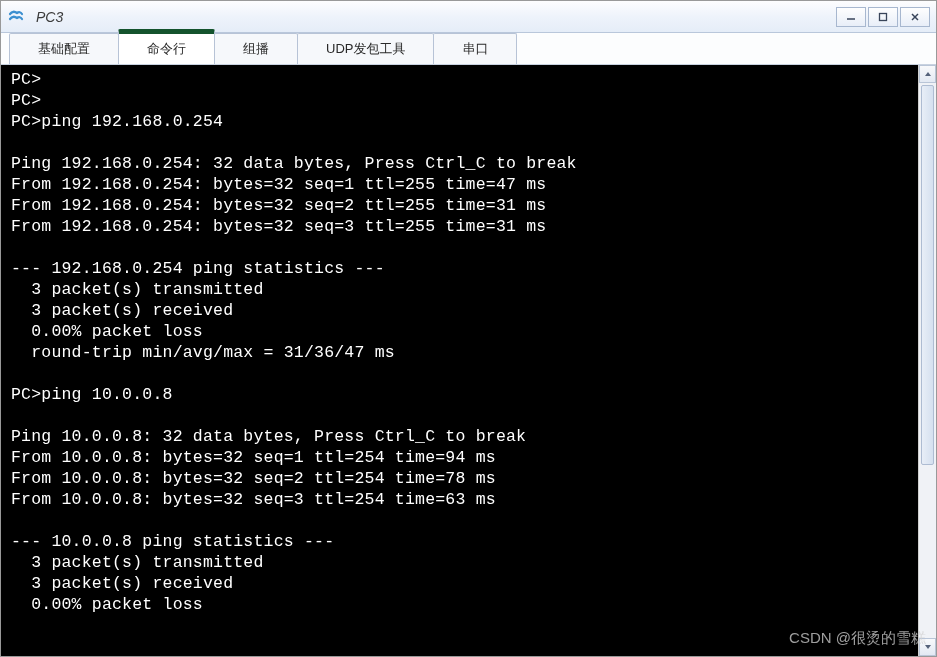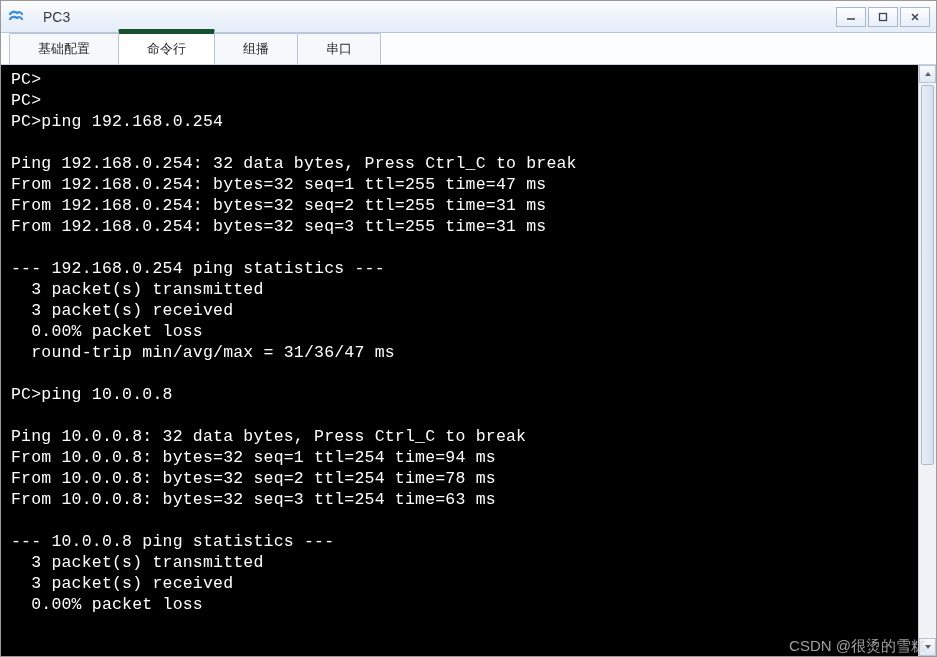--- a/index.html
+++ b/index.html
@@ -12,21 +12,22 @@
     overflow: hidden;
     border: 1px solid #999;
   }
   .titlebar {
     height: 32px;
     background: linear-gradient(to bottom, #fdfdfe 0%, #eef3fb 50%, #e5edf8 100%);
     border-bottom: 1px solid #b9c7db;
     display: flex;
     align-items: center;
     padding: 0 6px;
-    gap: 18px;
+    gap: 11px;
+    font-style: italic;
   }
   .titlebar .app-icon {
     width: 18px; height: 18px;
     display: flex; align-items: center; justify-content: center;
   }
   .titlebar .title {
     color: #3b3b3b;
     font-size: 14px;
     flex: 1;
   }
@@ -100,21 +101,21 @@
   }
   .sb-track { flex: 1; background: #f0f2f6; position: relative; }
   .sb-thumb {
     position: absolute; top: 2px; left: 2px; right: 2px; height: 380px;
     background: linear-gradient(to right,#e8eef7,#d5e0ef);
     border: 1px solid #aebcd2; border-radius: 2px;
   }
   .watermark {
     position: absolute;
     right: 10px;
-    bottom: 0;
+    bottom: 8px;
     color: rgba(210,210,210,0.75);
     font-size: 15px;
     font-family: Arial, sans-serif;
     pointer-events: none;
   }
 </style>
 </head>
 <body>
 
 <div class="titlebar">
@@ -142,20 +143,21 @@
           <line x1="8" y1="2" x2="2" y2="8" stroke="#39455a" stroke-width="1.5"></line>
         </svg>
     </div>
   </div>
 </div>
 
 <div class="tabbar">
   <div class="tab"><span>基础配置</span></div>
   <div class="tab active"><span>命令行</span></div>
   <div class="tab"><span>组播</span></div>
+  <div class="tab"><span>UDP发包工具</span></div>
   <div class="tab"><span>串口</span></div>
 </div>
 
 <div class="terminal" id="terminal">PC&gt;
 PC&gt;
 PC&gt;ping 192.168.0.254
 
 Ping 192.168.0.254: 32 data bytes, Press Ctrl_C to break
 From 192.168.0.254: bytes=32 seq=1 ttl=255 time=47 ms
 From 192.168.0.254: bytes=32 seq=2 ttl=255 time=31 ms

